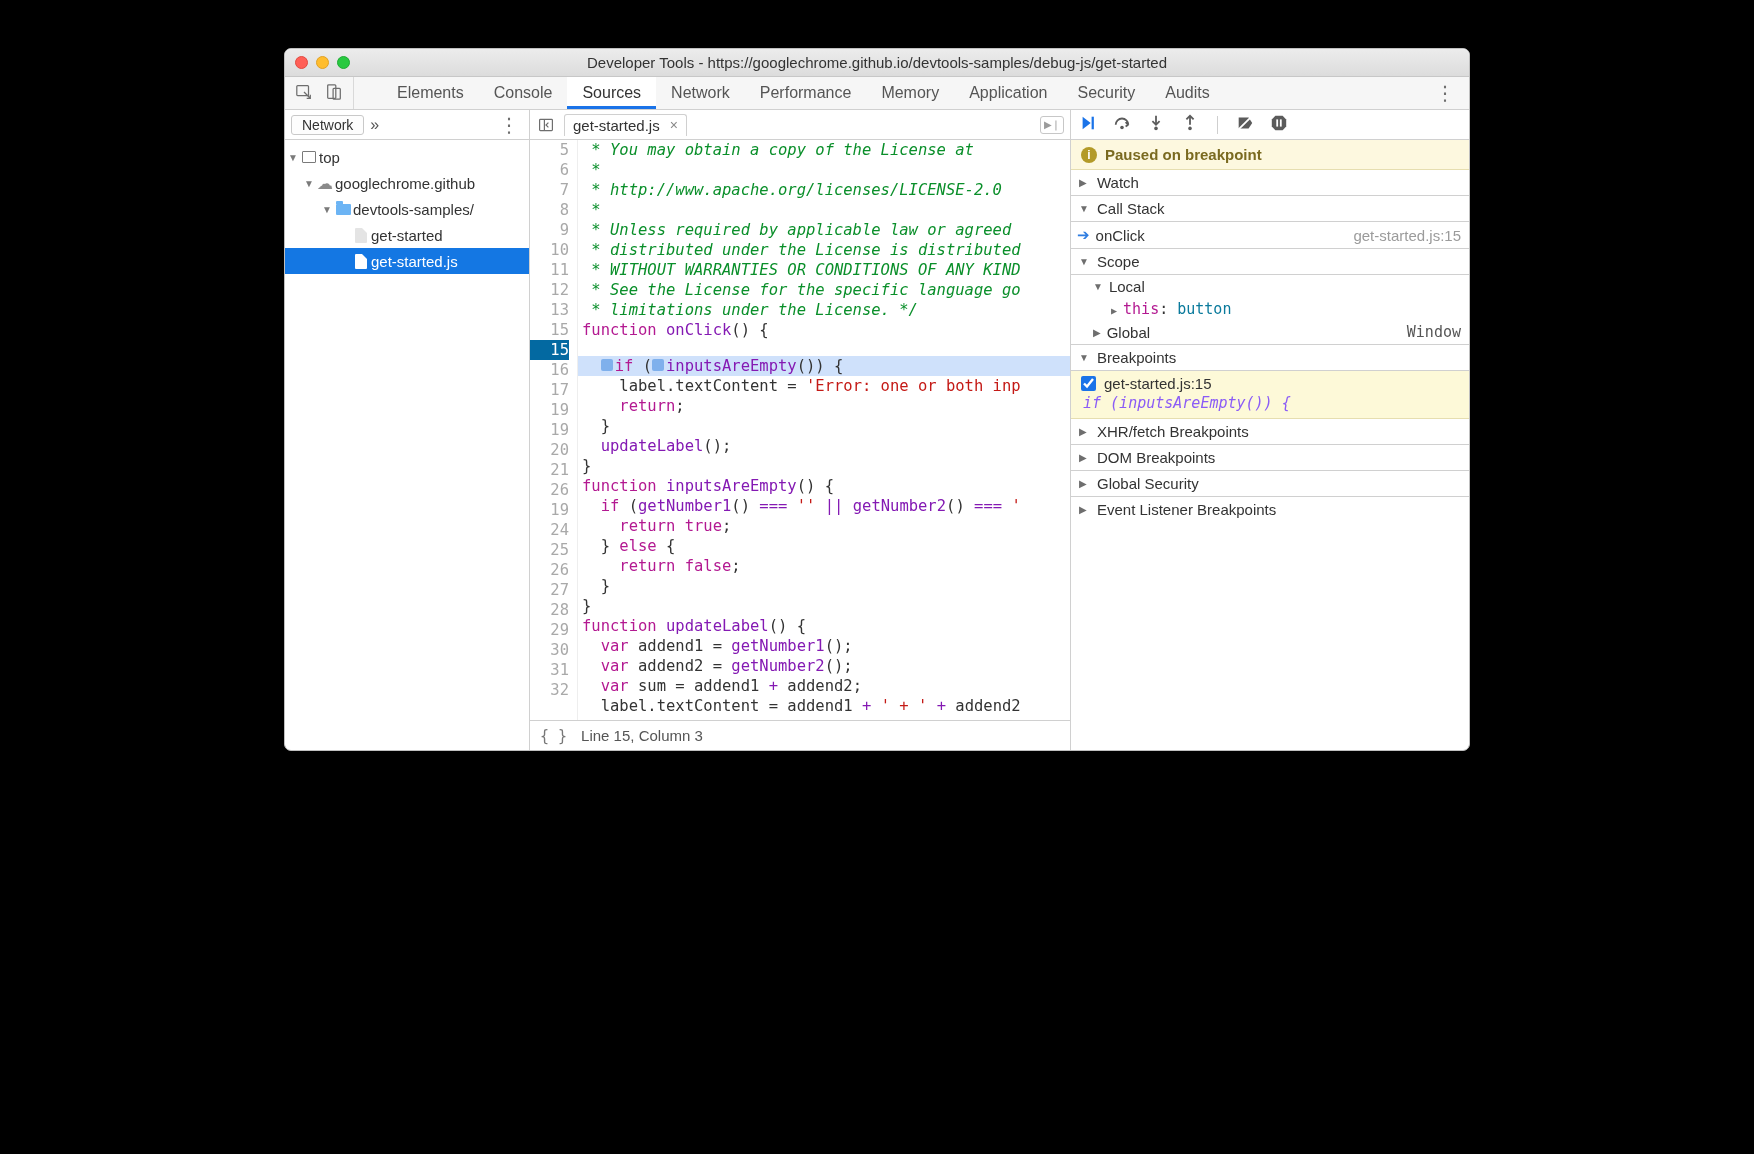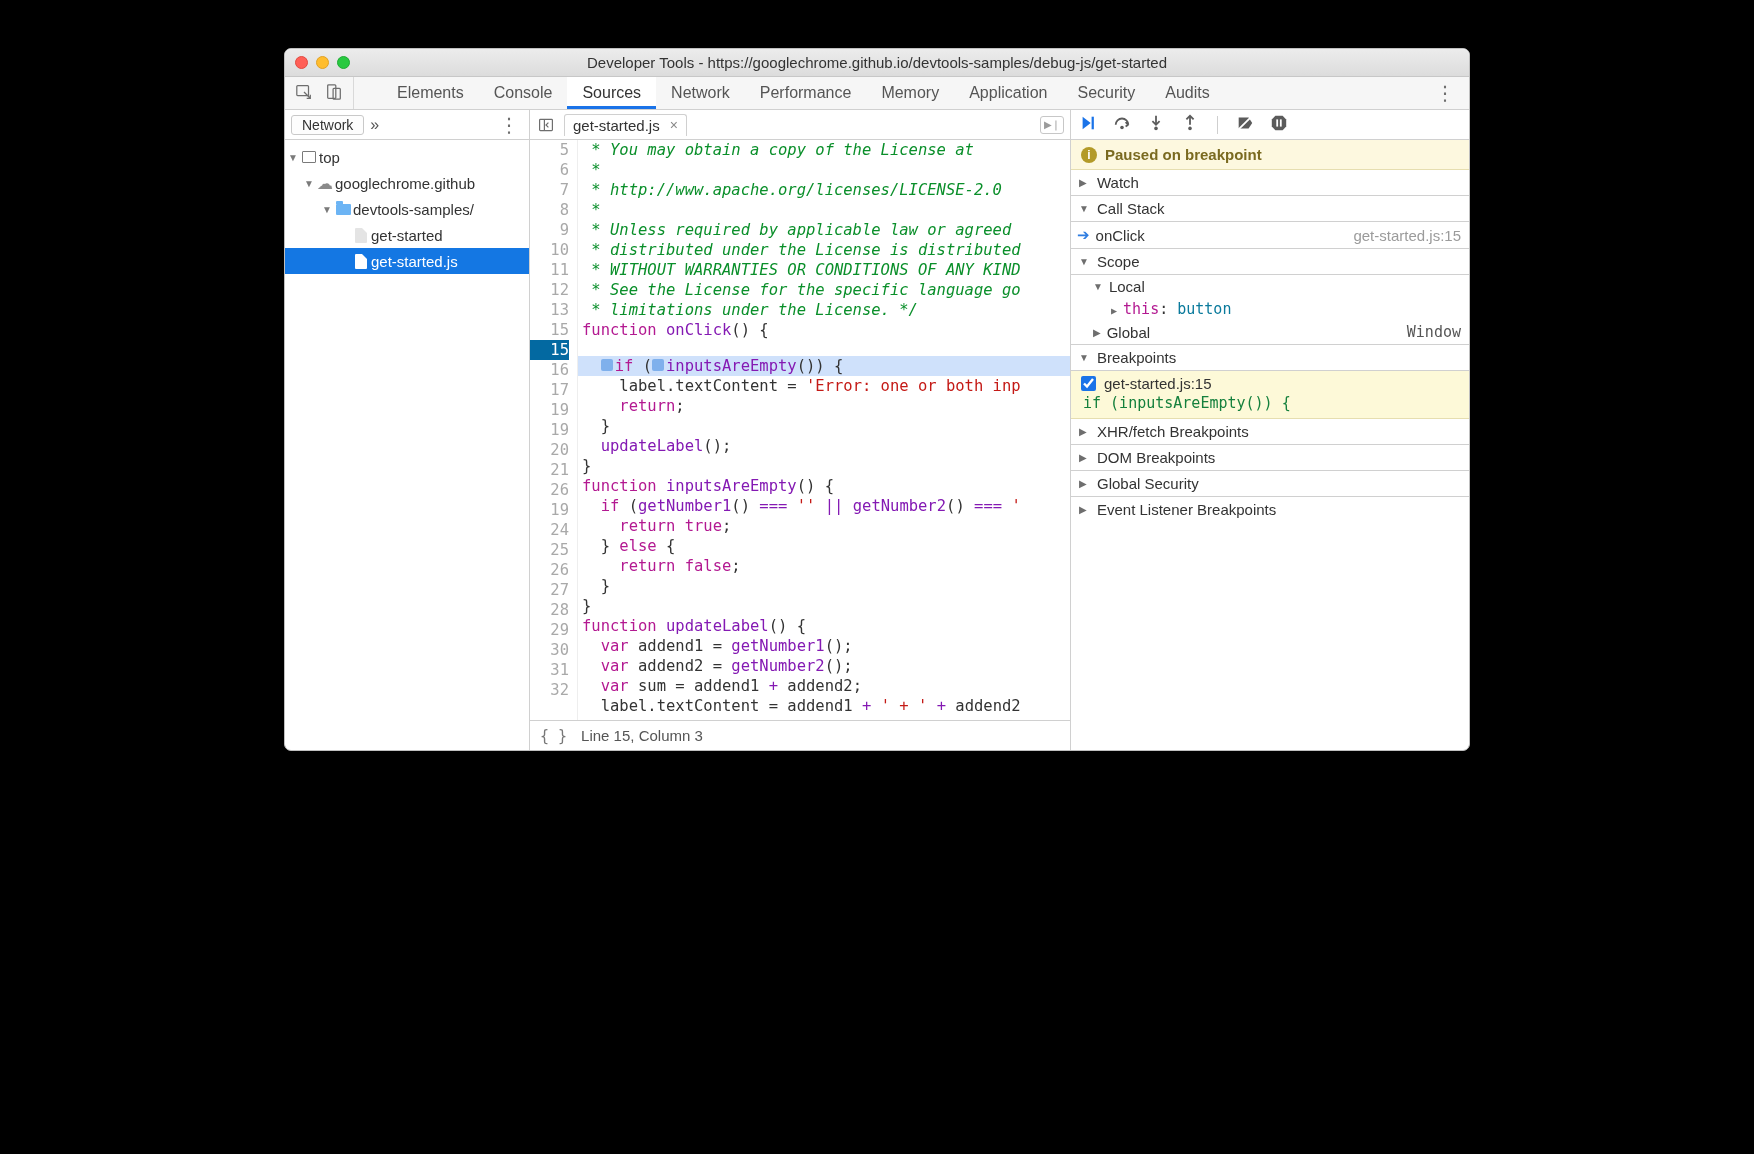--- a/index.html
+++ b/index.html
@@ -119,21 +119,21 @@
 .callstack-row .loc{ margin-left:auto; color:#9b9b9b;}
 .scope-sub{ padding:3px 8px 3px 22px; display:flex; align-items:center; gap:6px; color:#333;}
 .scope-this{ padding:2px 8px 2px 40px; font-family:Menlo,monospace; color:#333;}
 .scope-this .k{ color:#b31991;}
 .scope-this .v{ color:#0a7a9c;}
 .scope-global{ padding:3px 8px 3px 22px; display:flex; align-items:center; gap:6px; border-bottom:1px solid #d0d0d0;}
 .scope-global .gv{ margin-left:auto; color:#555; font-family:Menlo,monospace;}
 .bp-item{ background:#fdf9d8; padding:4px 8px 6px 10px; border-bottom:1px solid #e6deb0;}
 .bp-item .row1{display:flex;align-items:center;gap:8px;}
 .bp-item input{ accent-color:#1a73e8; width:15px;height:15px;}
-.bp-item .row2{ font-family:Menlo,monospace; color:#15803d; padding-left:2px; padding-top:2px;}
+.bp-item .row2{ font-family:Menlo,monospace; color:#8b5cf6; padding-left:2px; padding-top:2px;font-style:italic;}
 </style>
 </head>
 <body>
 
 <div class="window">
 
   <div class="titlebar">
     <div class="traffic">
       <span class="tl-close"></span>
       <span class="tl-min"></span>

